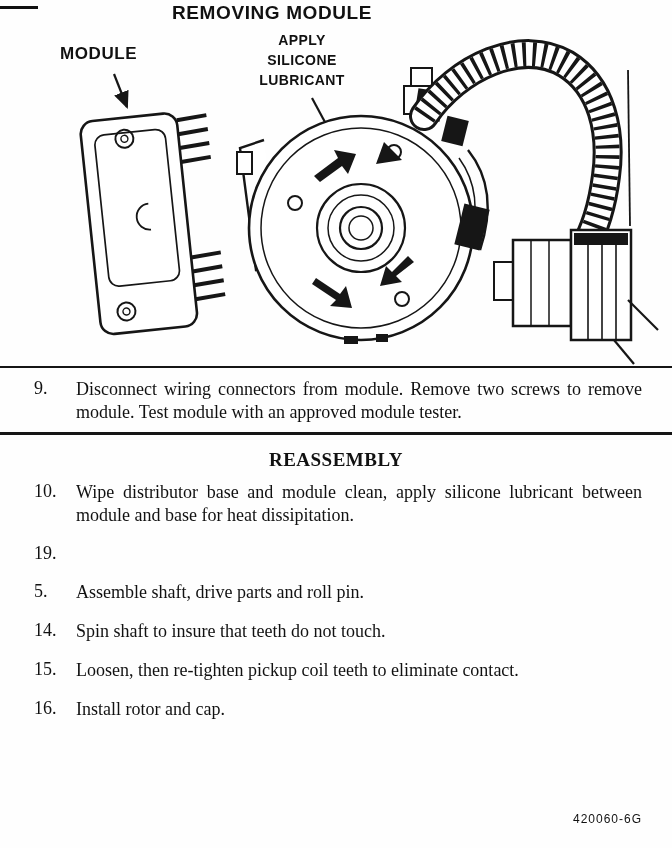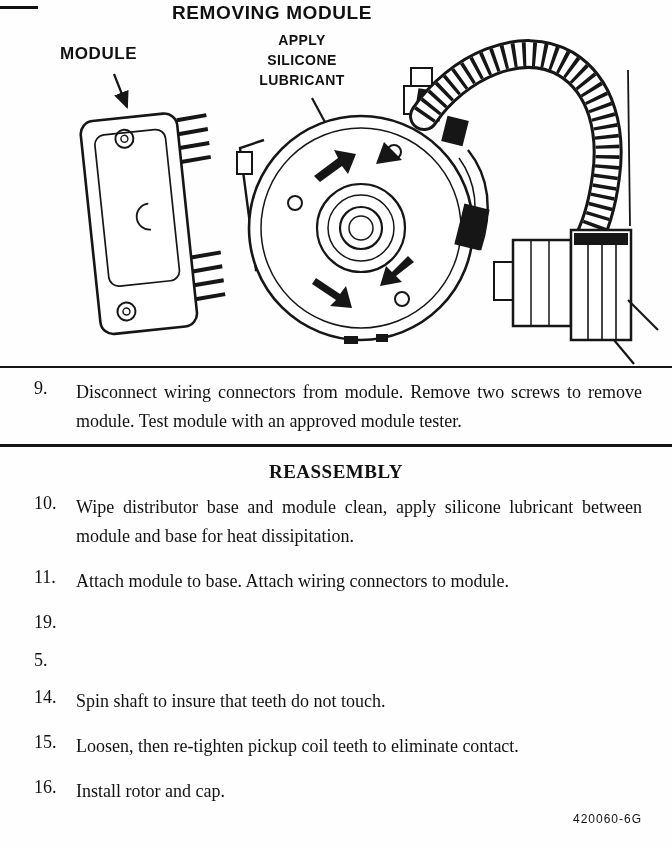--- a/index.html
+++ b/index.html
@@ -29,21 +29,21 @@
     font-family:"Liberation Sans", sans-serif;font-weight:bold;
     font-size:14px;line-height:20px;letter-spacing:.4px;white-space:pre-line;
   }
 
   
   .content{position:absolute;top:366px;left:0;width:672px;}
   .rule{height:2px;background:#151515;}
   .rule.thick{height:3px;}
   .step{display:flex;padding:0 30px 0 34px;margin:10px 0 16px;}
   .step .num{flex:0 0 42px;font-size:18px;line-height:21.5px;}
-  .step .txt{flex:1;font-size:18px;line-height:29px;text-align:justify;}
+  .step .txt{flex:1;font-size:18px;line-height:23px;text-align:justify;}
   .step.first{margin-bottom:8px;}
   h2.reassembly{
     margin:14px 0 8px;text-align:center;
     font-size:19px;letter-spacing:.5px;font-weight:bold;
     font-family:"Liberation Serif", serif;
   }
   .docnum{
     position:absolute;right:30px;top:812px;
     font-family:"Liberation Sans", sans-serif;font-weight:normal;
     font-size:12px;letter-spacing:1px;
@@ -166,28 +166,25 @@
 
     <div class="rule thick"></div>
 
     <h2 class="reassembly">REASSEMBLY</h2>
 
     <div class="step">
       <div class="num">10.</div>
       <div class="txt">Wipe distributor base and module clean, apply silicone lubricant between module and base for heat dissipitation.</div>
     </div>
     <div class="step">
-      <div class="num">11.</div>
-      <div class="txt">Attach module to base. Attach wiring connectors to module.</div>
-    </div>
-    <div class="step">
       <div class="num">19.</div>
     </div>
     <div class="step">
       <div class="num">5.</div>
+      <div class="txt">Assemble shaft, drive parts and roll pin.</div>
     </div>
     <div class="step">
       <div class="num">14.</div>
       <div class="txt">Spin shaft to insure that teeth do not touch.</div>
     </div>
     <div class="step">
       <div class="num">15.</div>
       <div class="txt">Loosen, then re-tighten pickup coil teeth to eliminate contact.</div>
     </div>
     <div class="step">

